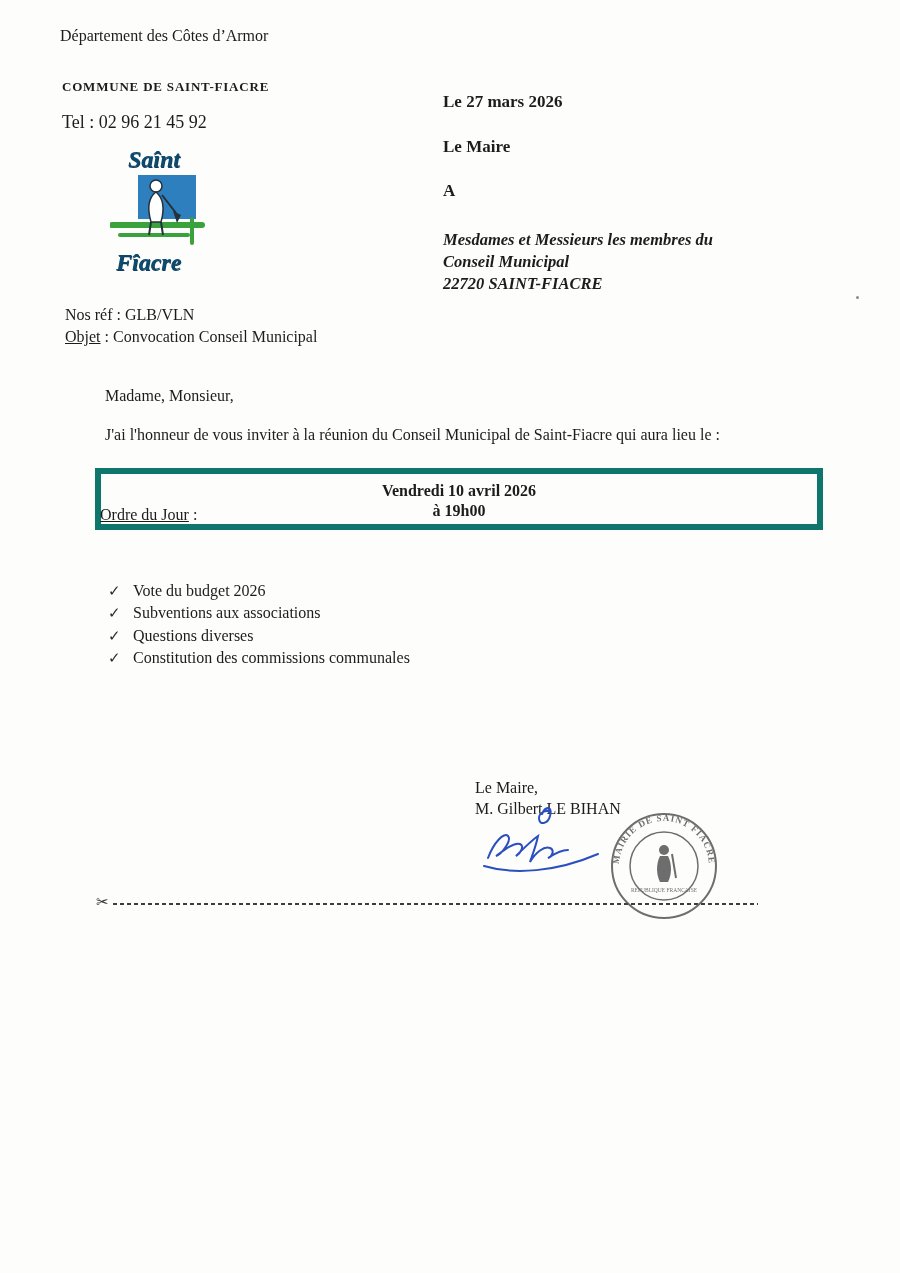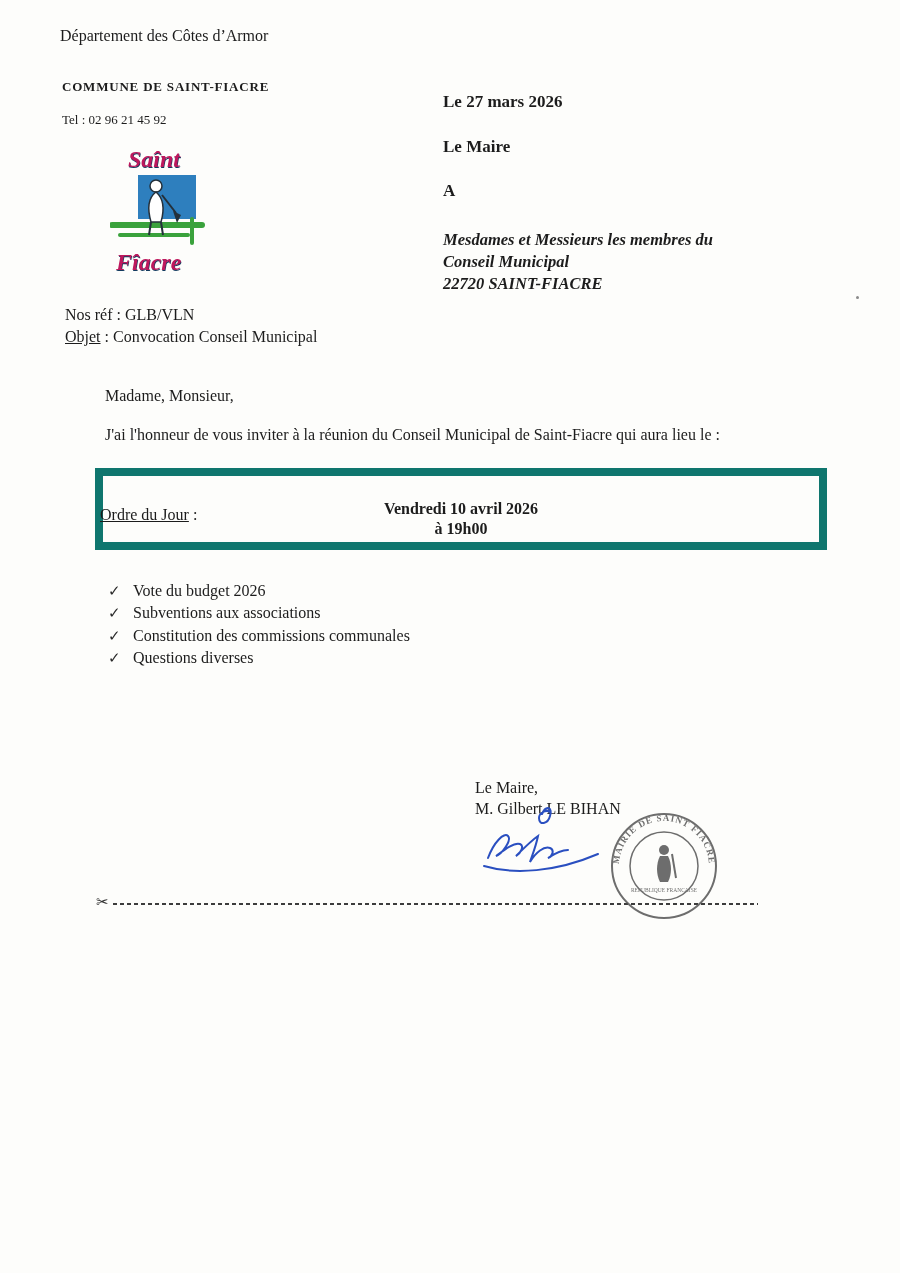--- a/index.html
+++ b/index.html
@@ -8,31 +8,31 @@
     background:#fdfdfb;color:#1c1c1c;
     font-family:"Liberation Serif", serif;
     overflow:hidden;
   }
   .abs{position:absolute;}
   .bold{font-weight:bold;}
   .t16{font-size:16px;}
   .t17{font-size:17px;}
   .dept{font-size:16px;}
   .commune{font-size:13px;font-weight:bold;letter-spacing:0.8px;}
-  .phone{font-size:13px;}
+  .phone{font-size:18px;}
   .logo-text{
-    font-style:italic;font-weight:bold;font-size:24px;color:#be185d;
+    font-style:italic;font-weight:bold;font-size:24px;color:#0c4a6e;
     text-shadow:0.5px 0.5px 0 #123a5e;
     font-family:"Liberation Serif", serif;
   }
   .refline{font-size:16px;}
   .underline{text-decoration:underline;}
   .meeting-box{
-    border:8px solid #0f766e;text-align:center;
-    padding-top:23px;
+    border:6px solid #0f766e;text-align:center;
+    padding-top:7px;
     background:transparent;
   }
   .meeting-box div{font-weight:bold;font-size:16px;line-height:20px;}
   .agenda-row{line-height:21.4px;font-size:16px;white-space:nowrap;}
   .check{display:inline-block;width:25px;color:#2a2a2a;font-size:15px;}
   .cutline{
     height:2px;
     background:repeating-linear-gradient(90deg,#3c3c3c 0 4px,transparent 4px 7px);
   }
   .scissors{font-size:15px;color:#333;}
@@ -95,24 +95,24 @@
   </div>
 
   <div class="abs" style="left:108px;top:580px;">
     <div class="agenda-row">
       <span class="check">✓</span><span>Vote du budget 2026</span>
     </div>
     <div class="agenda-row">
       <span class="check">✓</span><span>Subventions aux associations</span>
     </div>
     <div class="agenda-row">
-      <span class="check">✓</span><span>Constitution des commissions communales</span>
+      <span class="check">✓</span><span>Questions diverses</span>
     </div>
     <div class="agenda-row">
-      <span class="check">✓</span><span>Questions diverses</span>
+      <span class="check">✓</span><span>Constitution des commissions communales</span>
     </div>
   </div>
 
   <div class="abs sig-block" style="left:475px;top:777px;">
     <div>Le Maire,</div>
     <div>M. Gilbert LE BIHAN</div>
   </div>
 
   <svg class="abs" style="left:478px;top:800px;" width="150" height="85" viewBox="0 0 150 85">
     <g fill="none" stroke-width="2" stroke-linecap="round" stroke="#2a4fc0">

